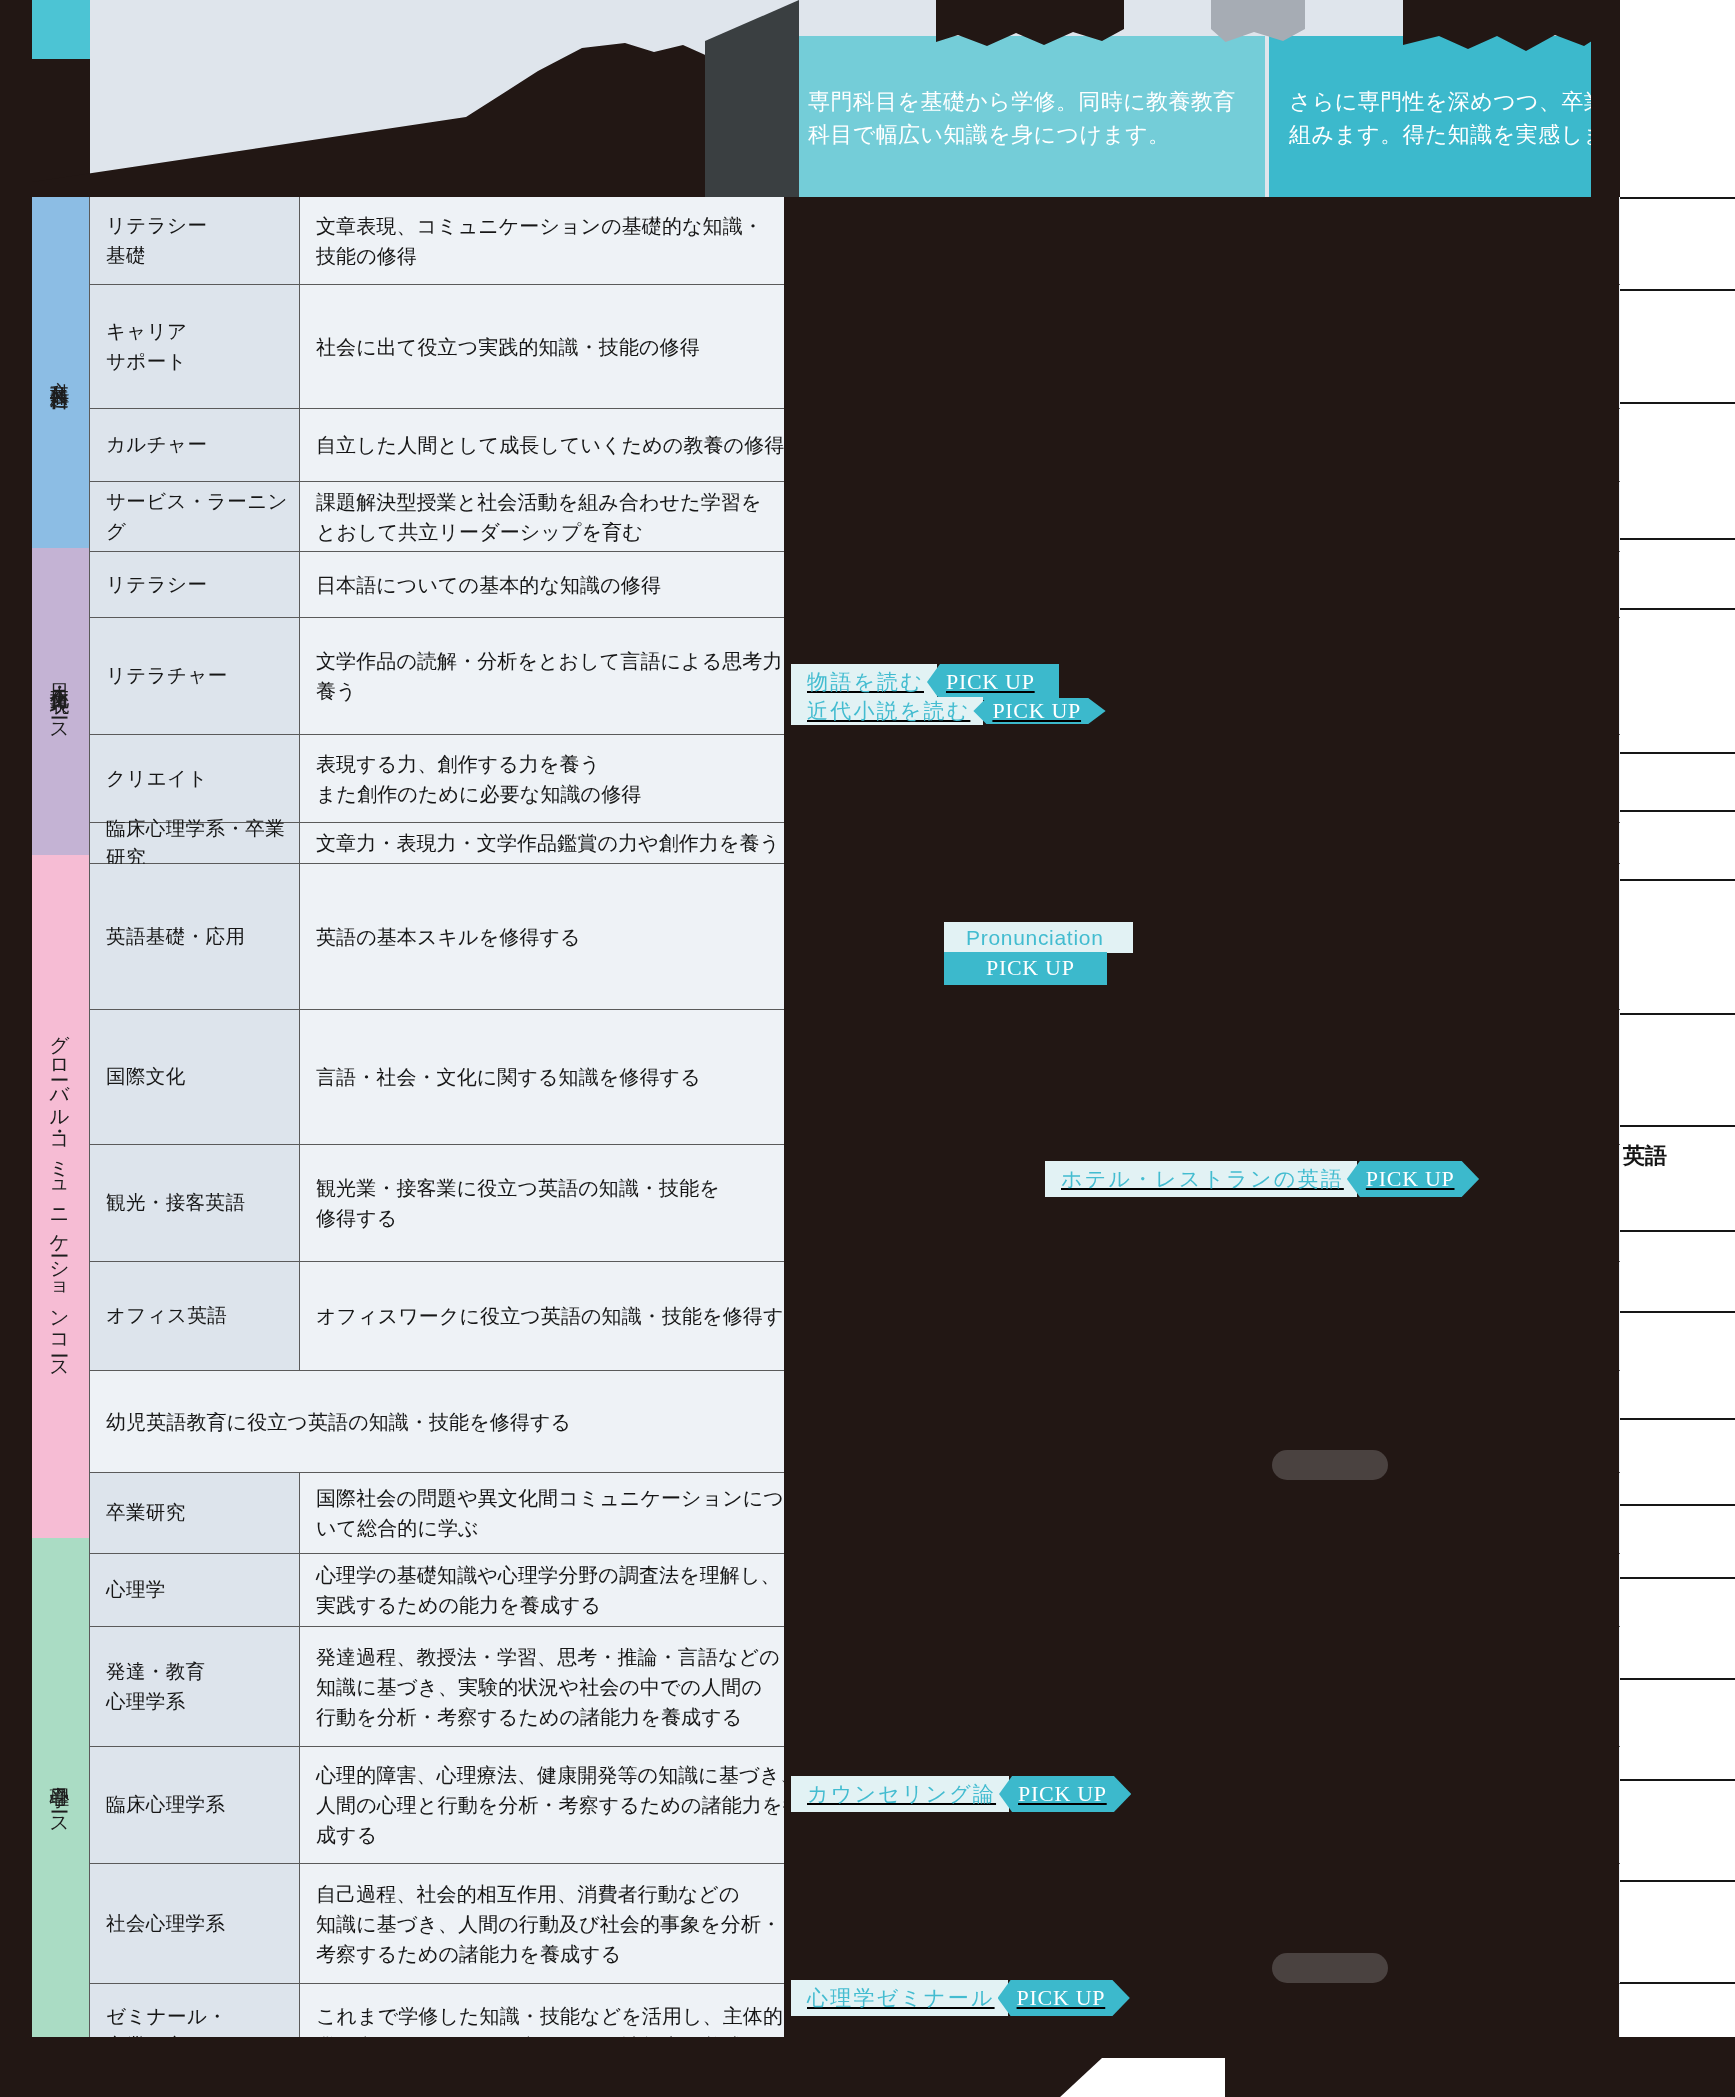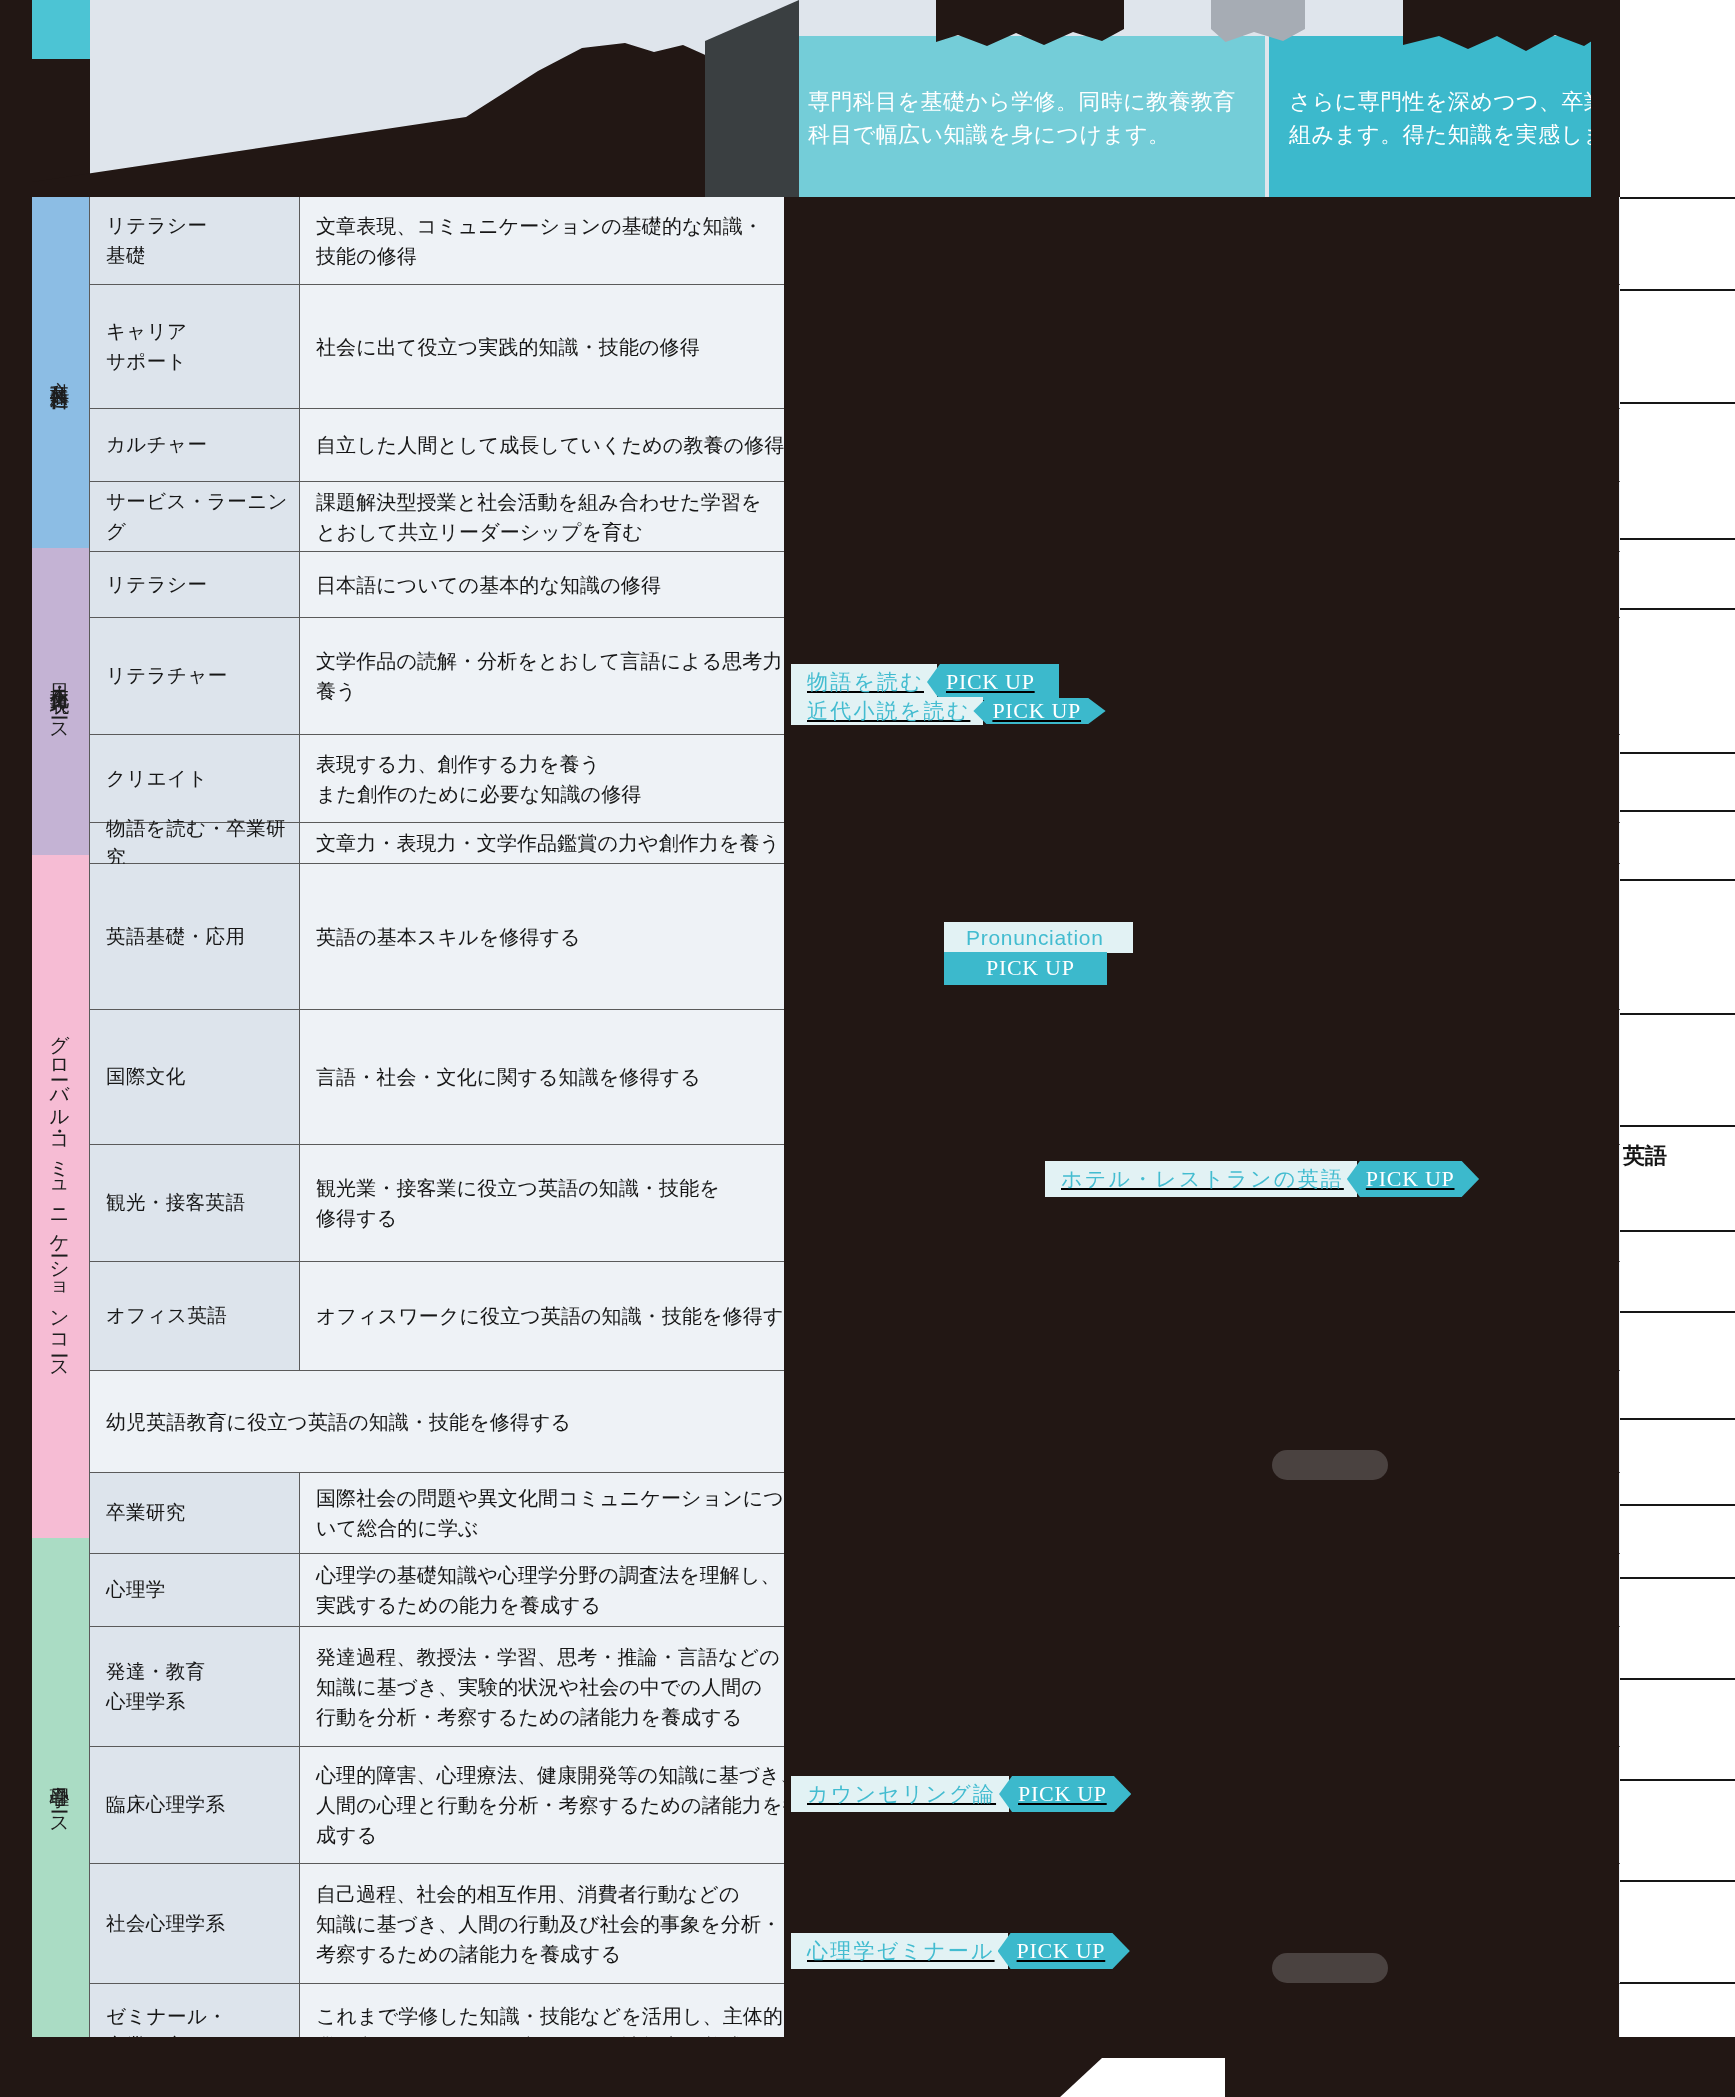--- a/index.html
+++ b/index.html
@@ -170,21 +170,21 @@
         <div class="subj">リテラチャー</div>
         <div class="desc">文学作品の読解・分析をとおして言語による思考力を<br>養う</div>
       </div>
       <div class="row" style="height: 87px;">
         <div class="cat none"></div>
         <div class="subj">クリエイト</div>
         <div class="desc">表現する力、創作する力を養う<br>また創作のために必要な知識の修得</div>
       </div>
       <div class="row" style="height: 40px;">
         <div class="cat none"></div>
-        <div class="subj">物語を読む・卒業研究</div>
+        <div class="subj">臨床心理学系・卒業研究</div>
         <div class="desc">文章力・表現力・文学作品鑑賞の力や創作力を養う</div>
       </div>
       <div class="row" style="height: 145px;">
         <div class="cat none"></div>
         <div class="subj">英語基礎・応用</div>
         <div class="desc">英語の基本スキルを修得する</div>
       </div>
       <div class="row" style="height: 134px;">
         <div class="cat none"></div>
         <div class="subj">国際文化</div>
@@ -297,21 +297,21 @@
   <div class="pickup arrow" style="left:1013px;top:1161px;">
     <div class="pk-name">ホテル・レストランの英語</div>
     <div class="pk-tag">PICK UP</div>
   </div>
 
   <div class="pickup arrow" style="left:759px;top:1776px;">
     <div class="pk-name">カウンセリング論</div>
     <div class="pk-tag">PICK UP</div>
   </div>
 
-  <div class="pickup arrow" style="left:759px;top:1933px;">
+  <div class="pickup arrow" style="left:759px;top:1980px;">
     <div class="pk-name">心理学ゼミナール</div>
     <div class="pk-tag">PICK UP</div>
   </div>
 
   <div class="bottom-dark"></div>
   <div class="bottom-notch"></div>
 
 </div>
 
 

